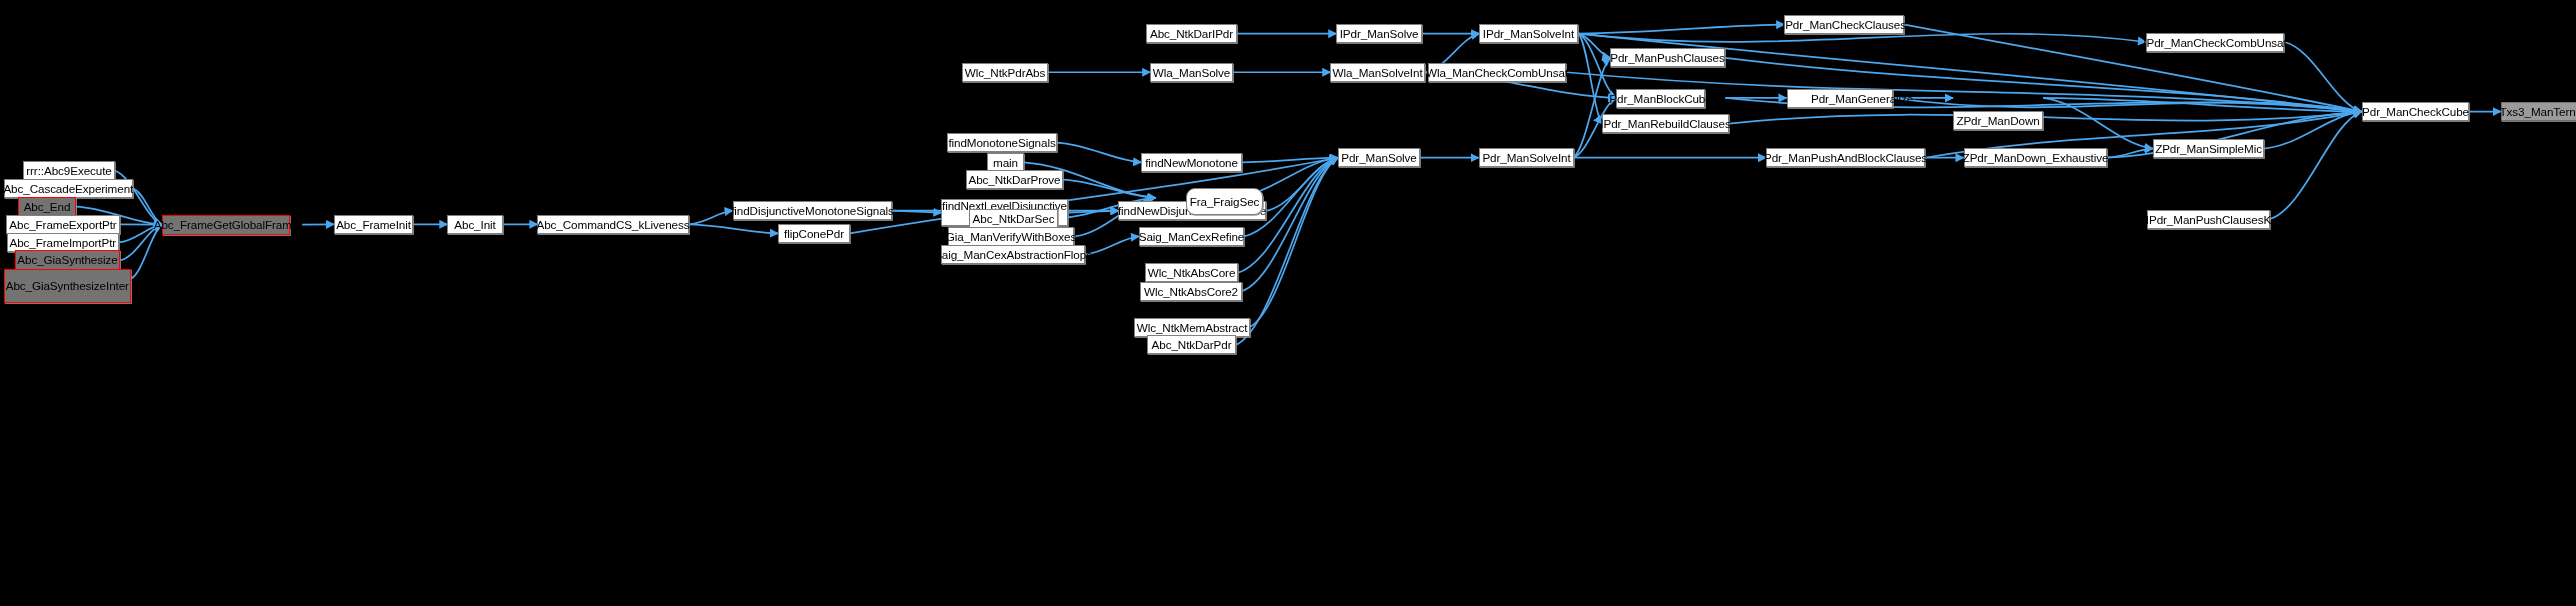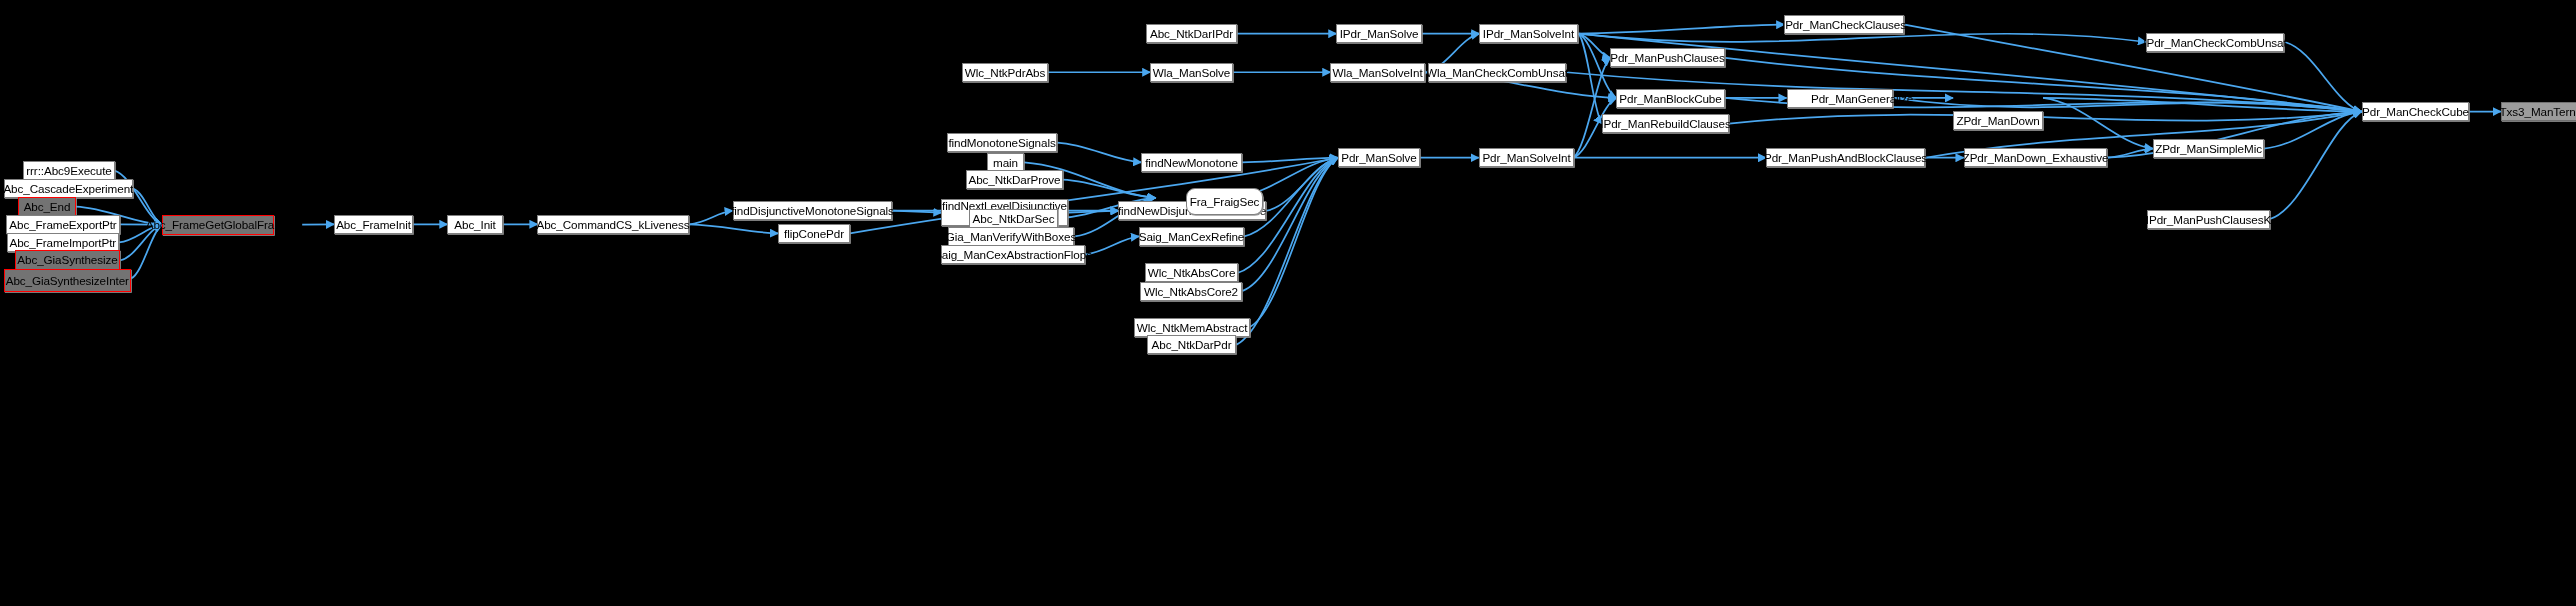--- a/index.html
+++ b/index.html
@@ -119,22 +119,22 @@
         <path d="M 3262 147.5 L 3305 147.5" fill="none" stroke="#4ba7ef" stroke-width="2.3" marker-end="url(#arrow)"></path>
       </g>
   </svg>
   <div id="node-group">
       <div class="node" style="left: 23px; top: 161px; width: 92px; height: 19px;">rrr::Abc9Execute</div>
       <div class="node" style="left: 3.8px; top: 179px; width: 129px; height: 19px;">Abc_CascadeExperiment</div>
       <div class="node red" style="left: 18px; top: 197px; width: 58px; height: 19.7px;">Abc_End</div>
       <div class="node" style="left: 6px; top: 215px; width: 114px; height: 19px;">Abc_FrameExportPtr</div>
       <div class="node" style="left: 6.8px; top: 233px; width: 112px; height: 19px;">Abc_FrameImportPtr</div>
       <div class="node red" style="left: 15px; top: 250px; width: 105px; height: 19.7px;">Abc_GiaSynthesize</div>
-      <div class="node red" style="left: 3.8px; top: 269px; width: 127px; height: 23px;">Abc_GiaSynthesizeInter</div>
-      <div class="node red" style="left: 162px; top: 215px; width: 112px; height: 19.7px;">Abc_FrameGetGlobalFrame</div>
+      <div class="node red" style="left: 3.8px; top: 269px; width: 127px; height: 34px;">Abc_GiaSynthesizeInter</div>
+      <div class="node red" style="left: 162px; top: 215px; width: 128px; height: 19.7px;">Abc_FrameGetGlobalFrame</div>
       <div class="node" style="left: 334px; top: 215px; width: 79px; height: 19px;">Abc_FrameInit</div>
       <div class="node" style="left: 447px; top: 215px; width: 56px; height: 19px;">Abc_Init</div>
       <div class="node" style="left: 537px; top: 215px; width: 152px; height: 19px;">Abc_CommandCS_kLiveness</div>
       <div class="node" style="left: 733px; top: 201px; width: 159px; height: 19px;">findDisjunctiveMonotoneSignals</div>
       <div class="node" style="left: 778px; top: 224px; width: 72px; height: 19px;">flipConePdr</div>
       <div class="node wrap" style="left: 941px; top: 199px; width: 127px; height: 27px;">findNextLevelDisjunctive<br>Monotone</div>
       <div class="node" style="left: 1118px; top: 201px; width: 148px; height: 19px;">findNewDisjunctiveMonotone</div>
       <div class="node" style="left: 1146px; top: 24px; width: 91px; height: 19px;">Abc_NtkDarIPdr</div>
       <div class="node" style="left: 962px; top: 63px; width: 86px; height: 19px;">Wlc_NtkPdrAbs</div>
       <div class="node" style="left: 1150px; top: 63px; width: 83px; height: 19px;">Wla_ManSolve</div>
@@ -151,21 +151,21 @@
       <div class="node" style="left: 1140px; top: 282px; width: 102px; height: 19px;">Wlc_NtkAbsCore2</div>
       <div class="node" style="left: 1134px; top: 318px; width: 116px; height: 19px;">Wlc_NtkMemAbstract</div>
       <div class="node" style="left: 1147px; top: 335px; width: 89px; height: 19px;">Abc_NtkDarPdr</div>
       <div class="node" style="left: 1336px; top: 24px; width: 86px; height: 19px;">IPdr_ManSolve</div>
       <div class="node" style="left: 1330px; top: 63px; width: 95px; height: 19px;">Wla_ManSolveInt</div>
       <div class="node" style="left: 1479px; top: 24px; width: 99px; height: 19px;">IPdr_ManSolveInt</div>
       <div class="node" style="left: 1428px; top: 63px; width: 138px; height: 19px;">Wla_ManCheckCombUnsat</div>
       <div class="node" style="left: 1338px; top: 148px; width: 82px; height: 19px;">Pdr_ManSolve</div>
       <div class="node" style="left: 1479px; top: 148px; width: 95px; height: 19px;">Pdr_ManSolveInt</div>
       <div class="node" style="left: 1610px; top: 48px; width: 115px; height: 19px;">Pdr_ManPushClauses</div>
-      <div class="node" style="left: 1616px; top: 89px; width: 109px; height: 19px;">Pdr_ManBlockCube</div>
+      <div class="node" style="left: 1616px; top: 89px; width: 89px; height: 19px;">Pdr_ManBlockCube</div>
       <div class="node" style="left: 1602px; top: 114px; width: 127px; height: 19px;">IPdr_ManRebuildClauses</div>
       <div class="node" style="left: 1766px; top: 148px; width: 159px; height: 19px;">Pdr_ManPushAndBlockClauses</div>
       <div class="node" style="left: 1787px; top: 89px; width: 106px; height: 19px; padding-left: 48px;">Pdr_ManGeneralize</div>
       <div class="node" style="left: 1953px; top: 89px; width: 90px; height: 19px; margin-top: 22px;">ZPdr_ManDown</div>
       <div class="node" style="left: 1964px; top: 148px; width: 143px; height: 19px;">ZPdr_ManDown_Exhaustive</div>
       <div class="node" style="left: 2153px; top: 139px; width: 111px; height: 19px;">ZPdr_ManSimpleMic</div>
       <div class="node" style="left: 1784px; top: 15px; width: 120px; height: 19px;">IPdr_ManCheckClauses</div>
       <div class="node" style="left: 2146px; top: 33px; width: 138px; height: 19px;">IPdr_ManCheckCombUnsat</div>
       <div class="node" style="left: 2362px; top: 102px; width: 107px; height: 19px; text-align: center;">Pdr_ManCheckCube</div>
       <div class="node current" style="left: 2501px; top: 102px; width: 109px; height: 19px;">Txs3_ManTernarySim</div>

